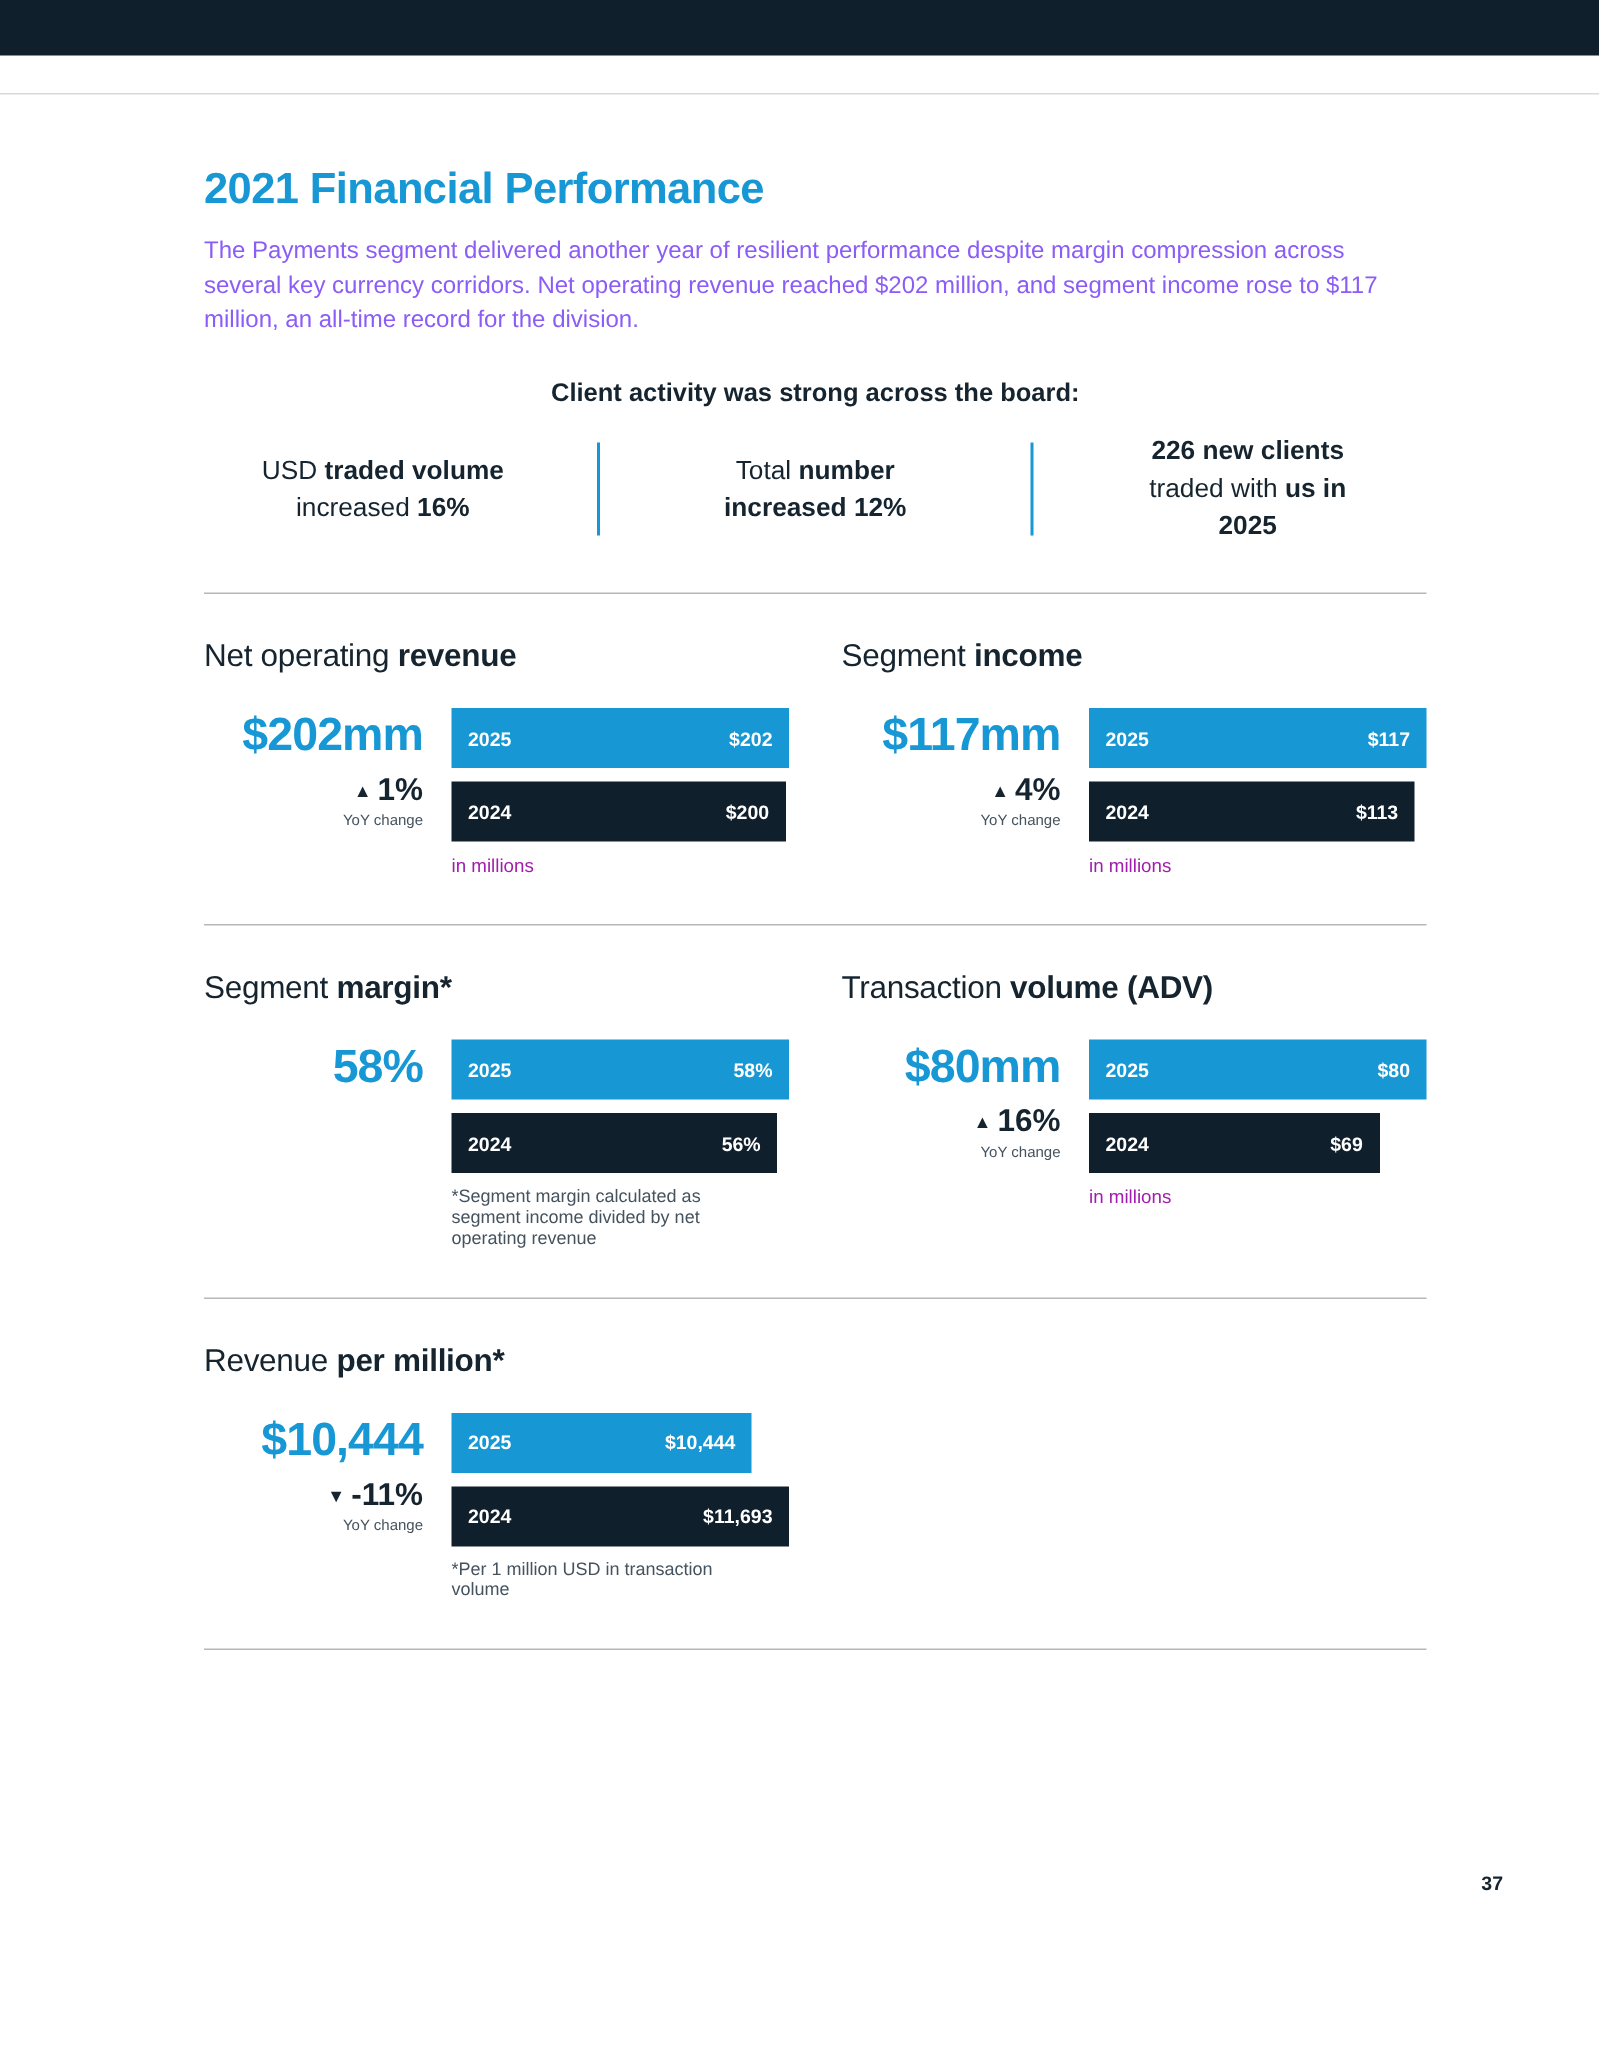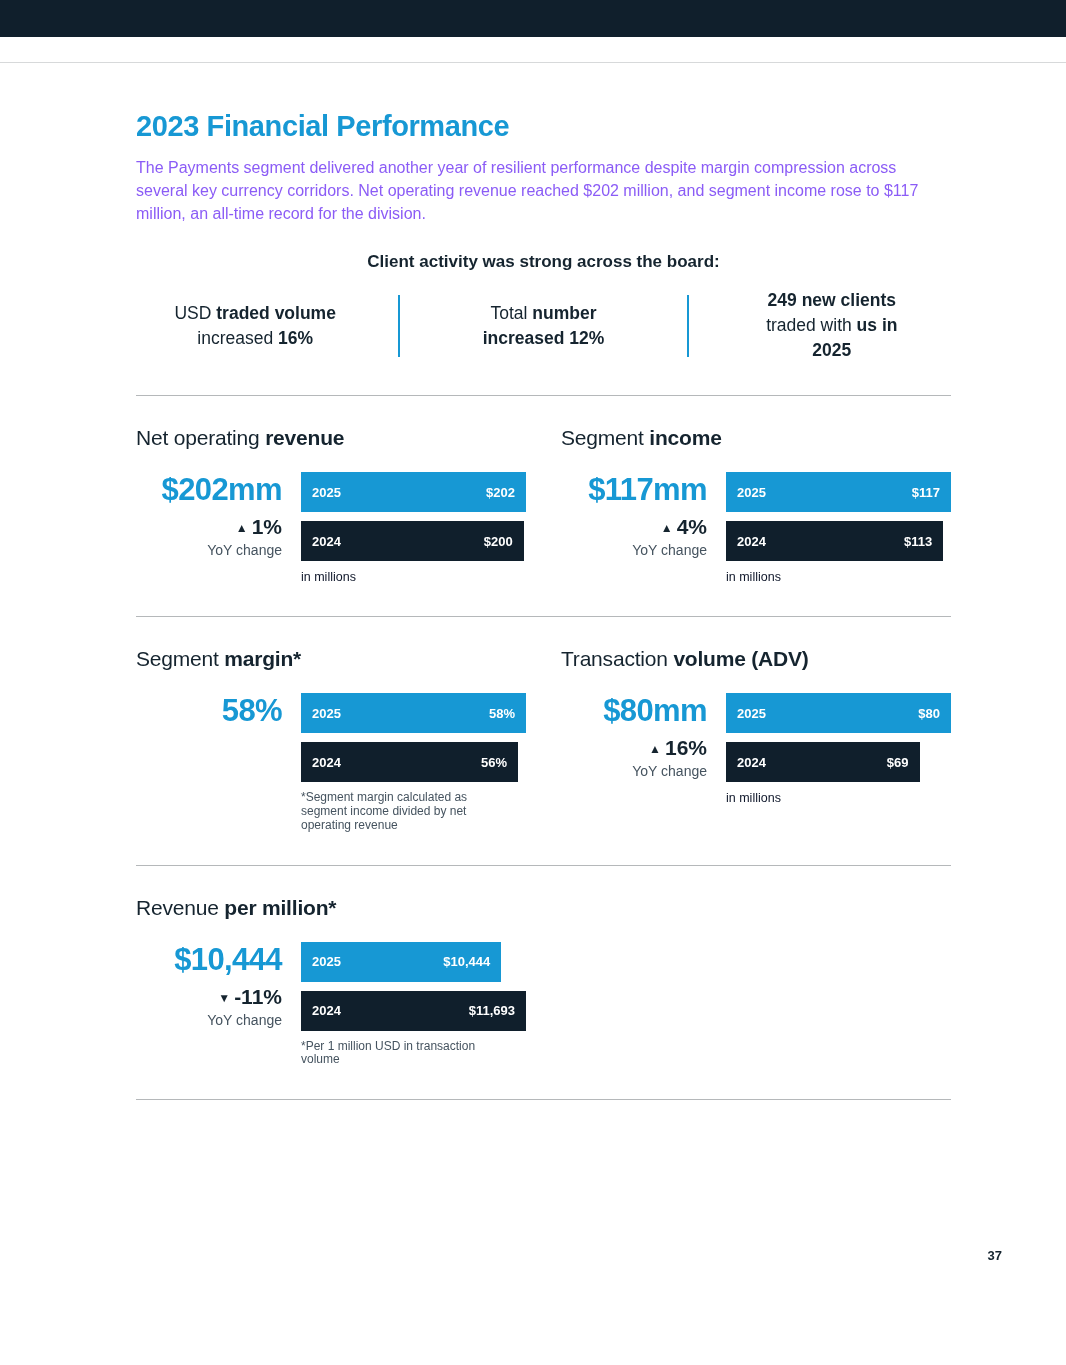--- a/index.html
+++ b/index.html
@@ -71,76 +71,76 @@
   .stat-block { width: 146px; padding-right: 19px; text-align: right; flex: 0 0 auto; }
   .stat {
     font-size: 31px;
     font-weight: bold;
     letter-spacing: -0.6px;
     color: var(--accent, #1798d4);
     white-space: nowrap;
   }
   .change { margin-top: 7px; font-size: 21px; font-weight: bold; color: #15242f; white-space: nowrap; }
   .change .tri { font-size: 12px; margin-right: 4px; vertical-align: 2px; }
-  .change-label { margin-top: 3px; font-size: 14px; color: #45535f; }
+  .change-label { margin-top: 3px; font-size: 10px; color: #45535f; }
 
   .bars { width: 225px; flex: 0 0 auto; }
   .bar {
     height: 40px;
     margin-bottom: 9px;
     padding: 0 11px;
     box-sizing: border-box;
     display: flex;
     justify-content: space-between;
     align-items: center;
     color: #ffffff;
     font-size: 13px;
     font-weight: bold;
   }
   .bar-2025 { background: var(--accent, #1798d4); }
   .bar-2024 { background: var(--navy, #101f2c); }
-  .caption { margin-top: 3px; font-size: 12.5px; color: #0f172a; }
+  .caption { margin-top: 3px; font-size: 12.5px; color: #a21caf; }
   .footnote { margin-top: 6px; font-size: 12px; line-height: 1.15; max-width: 188px; color: #45535f; }
 
   .page-number {
     position: absolute;
     top: 1248px;
     right: 64px;
     font-size: 13px;
     font-weight: bold;
     color: #15242f;
   }
 </style>
 </head>
 <body>
 
 <div class="top-bar"></div>
 <hr class="top-rule">
 
 <main class="content">
 
-  <h1 class="title">2023 Financial Performance</h1>
+  <h1 class="title">2021 Financial Performance</h1>
 
   <p class="intro">The Payments segment delivered another year of resilient performance despite margin compression across several key currency corridors. Net operating revenue reached $202 million, and segment income rose to $117 million, an all-time record for the division.</p>
 
   <p class="hl-heading">Client activity was strong across the board:</p>
 
   <div class="highlights">
     <div class="highlight">
       <div><span>USD </span><strong>traded volume</strong></div>
       <div><span>increased </span><strong>16%</strong></div>
     </div>
     <div class="vsep"></div>
     <div class="highlight">
       <div><span>Total </span><strong>number</strong></div>
       <div><strong>increased 12%</strong></div>
     </div>
     <div class="vsep"></div>
     <div class="highlight">
-      <div><span></span><strong>249 new clients</strong></div>
+      <div><span></span><strong>226 new clients</strong></div>
       <div><span>traded with </span><strong>us in</strong></div>
       <div><strong>2025</strong></div>
     </div>
   </div>
 
   <hr class="divider">
 
   <div class="row">
     <section class="col-left">
       <h3 class="sec-heading"><span>Net operating </span><strong>revenue</strong></h3>

